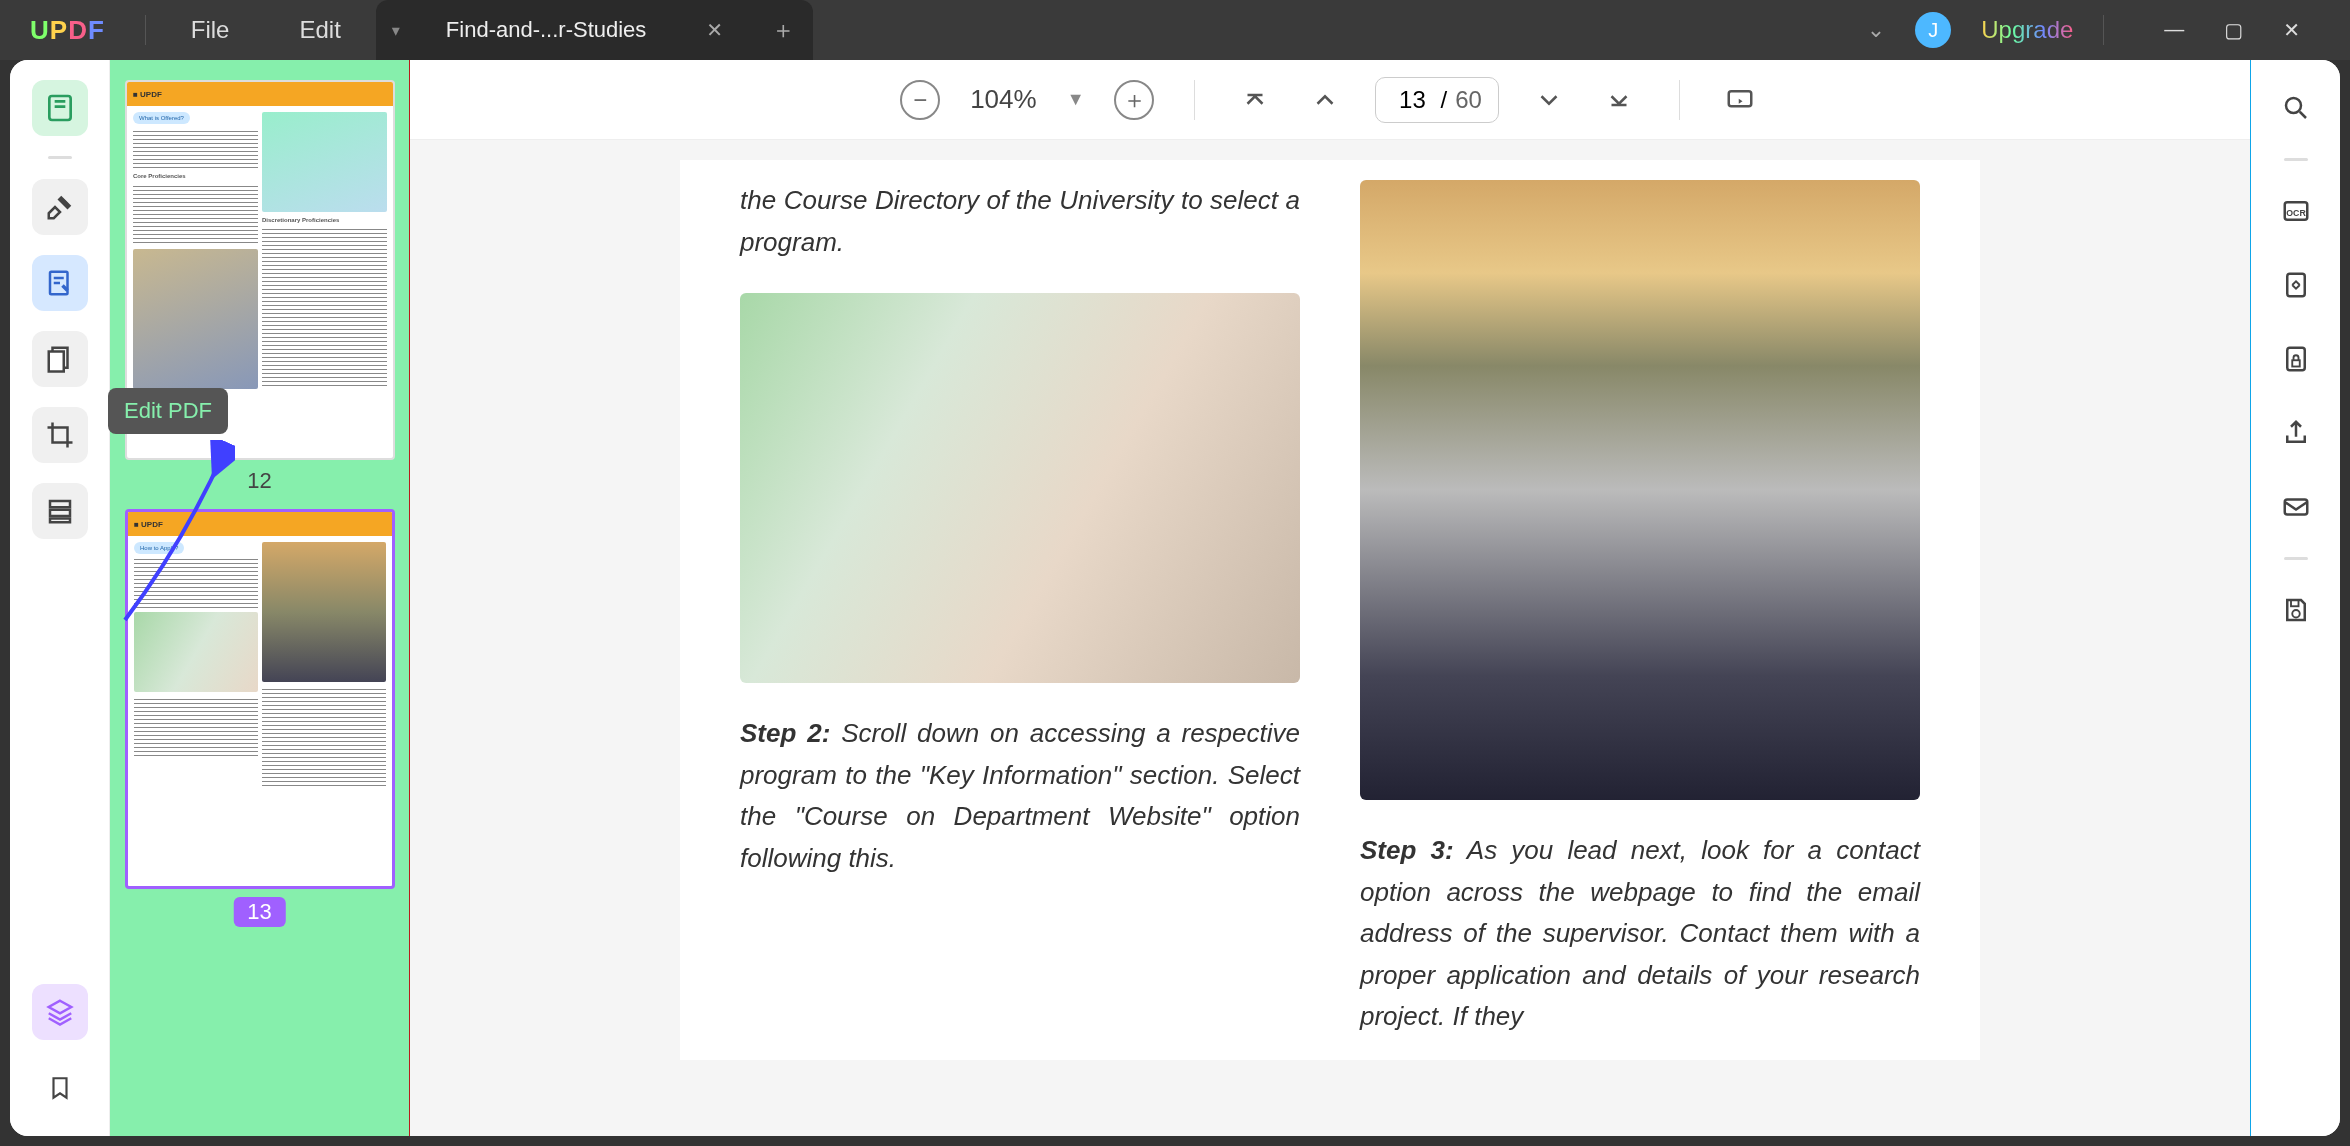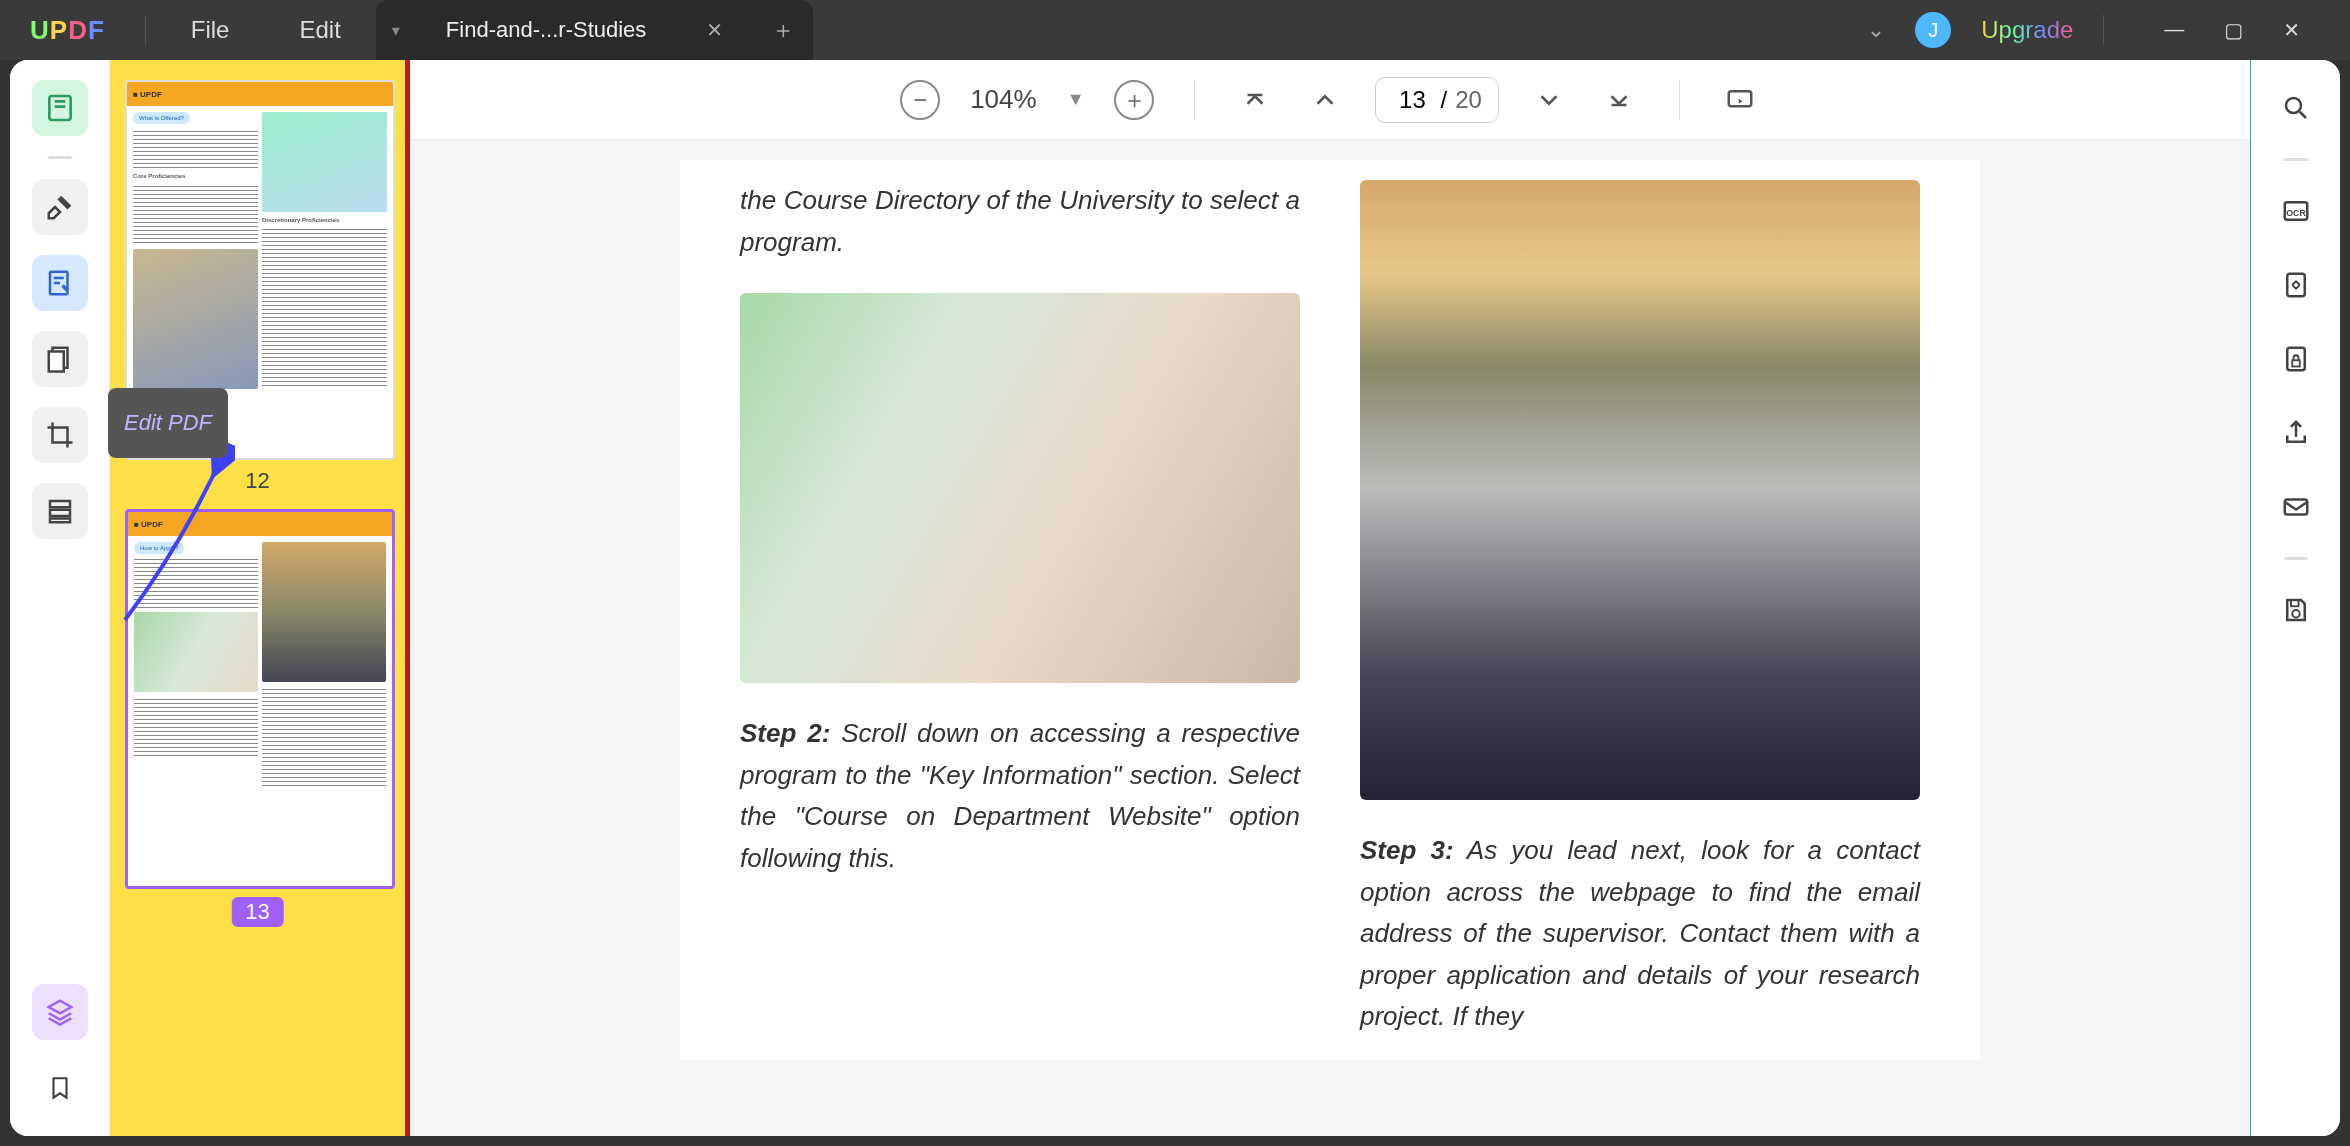--- a/index.html
+++ b/index.html
@@ -35,27 +35,27 @@
 .left-rail { width: 100px; background: #fff; display: flex; flex-direction: column; align-items: center; padding: 20px 0; gap: 20px; position:relative; border-right: 1px solid #eee;}
 .rail-btn { width: 56px; height: 56px; border-radius: 12px; display:flex; align-items:center; justify-content:center; cursor:pointer;}
 .rail-btn.active-green { background: #d6f5e0; }
 .rail-btn.active-blue { background: #d6e8ff; }
 .rail-btn.normal { background: #f0f0f0; }
 .rail-sep { width: 24px; height: 3px; background: #ddd; border-radius: 2px;}
 .rail-spacer { flex: 1; }
 svg { display:block; }
 
 
-.tooltip { position: absolute; left: 98px; top: 328px; background: #555; color: #c4b5fd; padding: 22px 16px; border-radius: 8px; font-size: 22px; white-space:nowrap; z-index:100;font-style:italic;}
+.tooltip { position: absolute; left: 98px; top: 328px; background: #555; color: #86efac; padding: 10px 16px; border-radius: 8px; font-size: 22px; white-space:nowrap; z-index:100;}
 
 
 .arrow-annot { position:absolute; left: 95px; top: 380px; width:130px; height:200px; z-index:99; pointer-events:none;}
 
 
-.thumb-panel { width: 300px; background: #fde047; padding: 20px 15px; overflow-y: auto; border-right: 5px solid #b91c1c;}
+.thumb-panel { width: 300px; background: #86efac; padding: 20px 15px; overflow-y: auto; border-right: 1px solid #b91c1c;}
 .thumb-wrap { margin-bottom: 15px; }
 .thumb { width: 270px; height: 380px; border: 2px solid #ddd; border-radius: 4px; background: #fff; margin: 0 auto; display:flex; flex-direction:column; overflow:hidden;}
 .thumb.current { border: 3px solid #a060ff; }
 .thumb-header { height: 24px; background: #f5a623; display:flex; align-items:center; padding:0 6px; font-size:8px; color:#333; font-weight:bold;}
 .thumb-body { flex:1; padding: 6px; font-size: 5px; color:#555; line-height:1.4; display:flex; gap:4px;}
 .thumb-col { flex:1; }
 .thumb-img-ph { background: linear-gradient(135deg,#8ab,#cde); border-radius:2px;}
 .thumb-pill { background:#cde8ff; border-radius:6px; padding:2px 6px; font-size:6px; color:#2266aa; display:inline-block; margin-bottom:4px;}
 .thumb-num { text-align: center; font-size: 22px; color: #444; margin-top: 8px; }
 .thumb-num.current { background: #a060ff; color:#fff; border-radius:6px; display:inline-block; padding:2px 14px; margin-left:50%; transform:translateX(-50%);}
@@ -235,21 +235,21 @@
           </svg>
         </div>
       <div class="tb-icon">
           <svg width="30" height="30" viewBox="0 0 24 24">
             <path d="M6 15l6-6 6 6" stroke="#555" stroke-width="2" fill="none"></path>
           </svg>
         </div>
       <div class="page-input">
         <input class="page-current" value="13" style="">
         <span>/</span>
-        <span class="page-total">20</span>
+        <span class="page-total">60</span>
       </div>
       <div class="tb-icon">
           <svg width="30" height="30" viewBox="0 0 24 24">
             <path d="M6 9l6 6 6-6" stroke="#555" stroke-width="2" fill="none"></path>
           </svg>
         </div>
       <div class="tb-icon">
           <svg width="30" height="30" viewBox="0 0 24 24">
             <path d="M6 9l6 6 6-6M6 16h12" stroke="#555" stroke-width="2" fill="none"></path>
           </svg>

